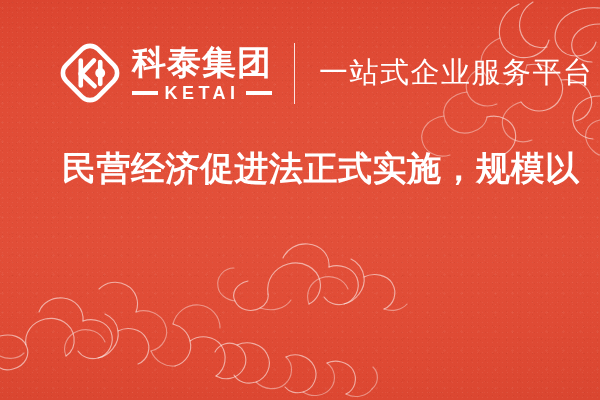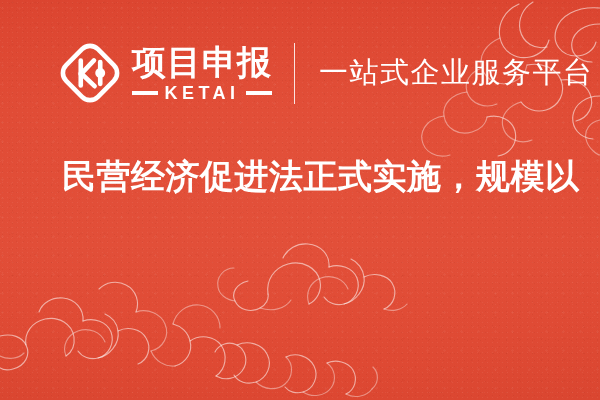--- a/index.html
+++ b/index.html
@@ -163,21 +163,21 @@
     color: #ffffff;
     letter-spacing: 1.2px;
     line-height: 1.1;
     white-space: nowrap;
   }
 
   
   .headline {
     position: absolute;
     left: 62px;
-    top: 152px;
+    top: 144px;
     width: 500px;
   }
   .headline-line {
     font-family: "DejaVu Sans", "Liberation Sans", sans-serif;
     font-size: 34px;
     font-weight: 700;
     color: #ffffff;
     line-height: 49px;
     letter-spacing: 0.5px;
     white-space: nowrap;
@@ -266,21 +266,21 @@
           <path d="M36 52 L56 31"></path>
           <path d="M36 50 L57 70"></path>
         </g>
         <g fill="#ffffff">
           <rect x="62" y="30" width="7" height="40" rx="3.2"></rect>
           <circle cx="65.5" cy="50" r="7.5"></circle>
         </g>
       </svg>
 
       <div class="logo-text">
-        <div class="logo-cn">项目申报</div>
+        <div class="logo-cn">科泰集团</div>
         <div class="logo-en-row">
           <span class="logo-rule"></span>
           <span class="logo-en">KETAI</span>
           <span class="logo-rule"></span>
         </div>
       </div>
     </div>
 
     <div class="divider"></div>
 

